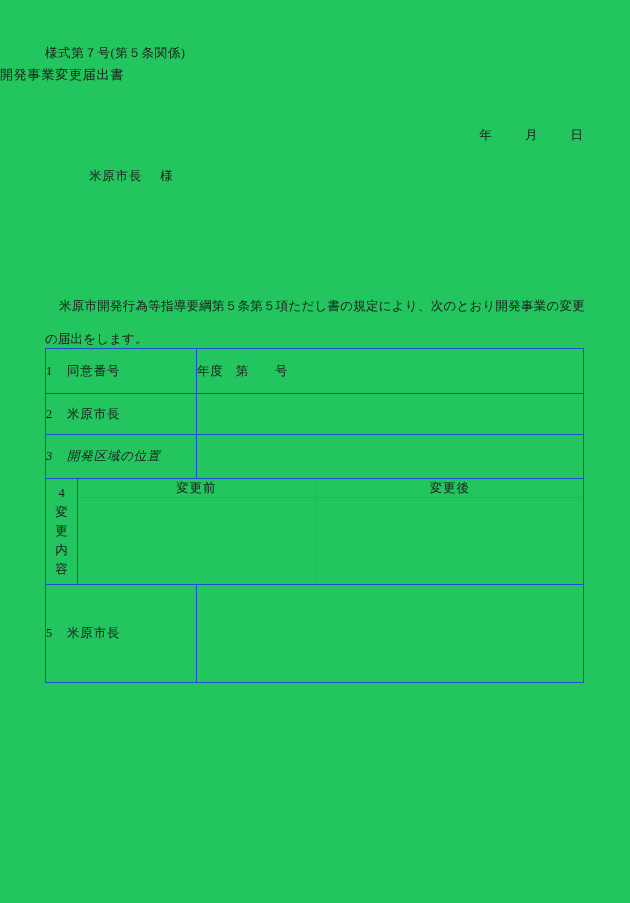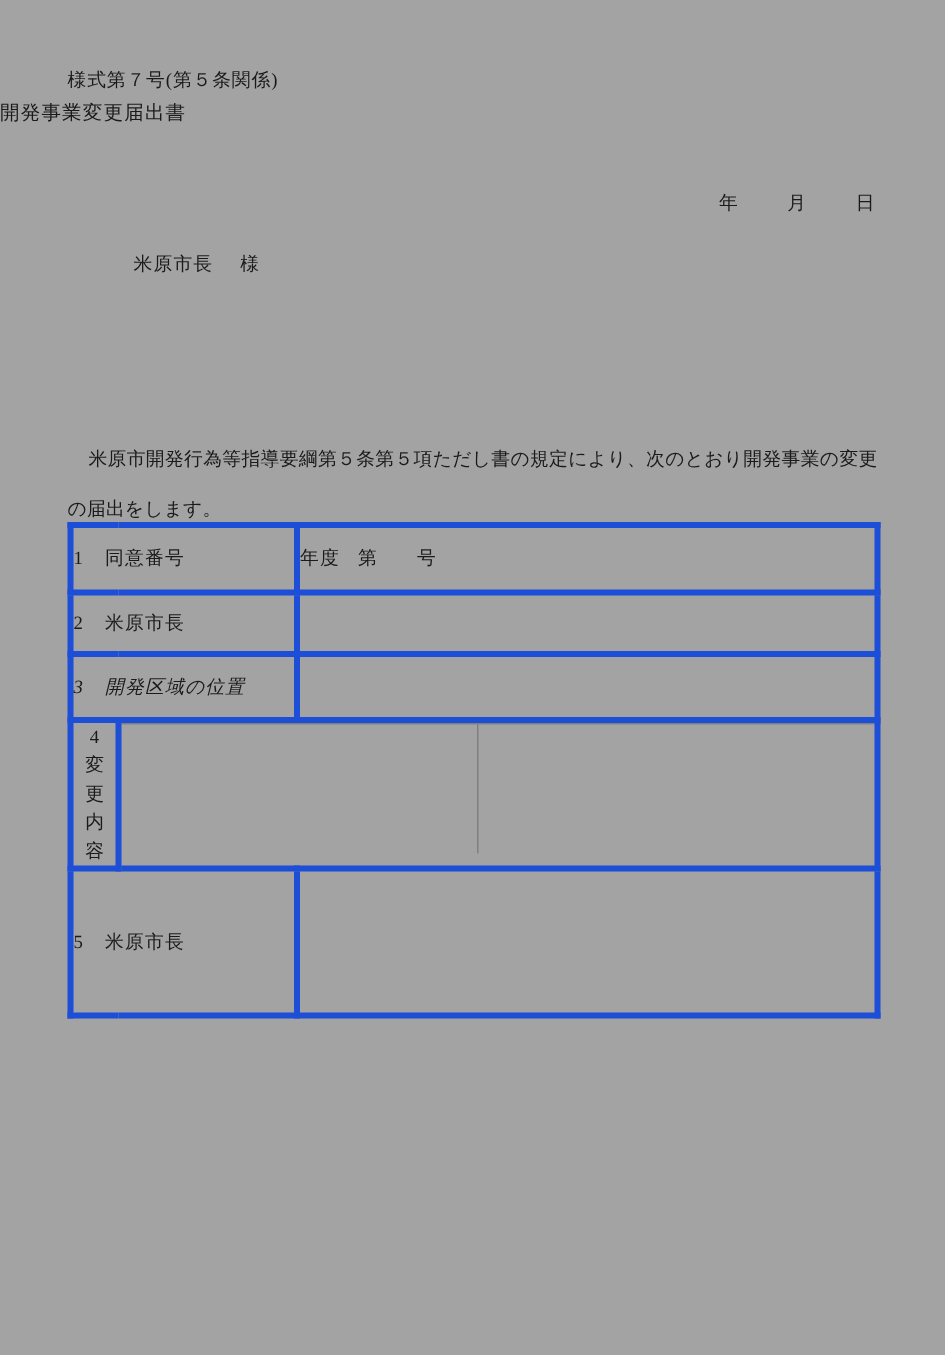--- a/index.html
+++ b/index.html
@@ -12,21 +12,21 @@
     height: 903px;
     position: relative;
     font-family: "Liberation Serif", "DejaVu Serif", serif;
     color: #1a1a1a;
     overflow: hidden;
   }
 
   .page {
     position: absolute;
     inset: 0;
-    background: #a3a3a3;
+    background: #22c55e;
   }
 
   
   .form-no {
     position: absolute;
     left: 45px;
     top: 45px;
     font-size: 12.5px;
     letter-spacing: 0.6px;
     white-space: nowrap;
@@ -90,21 +90,21 @@
   .form-table {
     position: absolute;
     left: 45px;
     top: 348px;
     width: 538px;
     border-collapse: collapse;
     table-layout: fixed;
     font-size: 12.5px;
   }
   .form-table td {
-    border: 4px solid #1d4ed8;
+    border: 1px solid #1d4ed8;
     padding: 0;
     vertical-align: middle;
   }
 
   .cell-label {
     padding-left: 14px;
     letter-spacing: 0.8px;
     white-space: nowrap;
   }
   .cell-label .num { margin-right: 14px; }
@@ -215,20 +215,24 @@
           <span>内</span>
           <span>容</span>
         </td>
         <td class="row4-content" colspan="3">
           <table class="change-wrap">
             <colgroup>
               <col style="width:237px">
               <col style="width:269px">
             </colgroup>
             <tbody>
+              <tr class="head">
+                <td class="no-outer-left">変更前</td>
+                <td class="no-outer-right">変更後</td>
+              </tr>
               <tr class="blank">
                 <td class="no-outer-left cell-value"></td>
                 <td class="no-outer-right cell-value"></td>
               </tr>
             </tbody>
           </table>
         </td>
       </tr>
 
       <tr class="r5">

